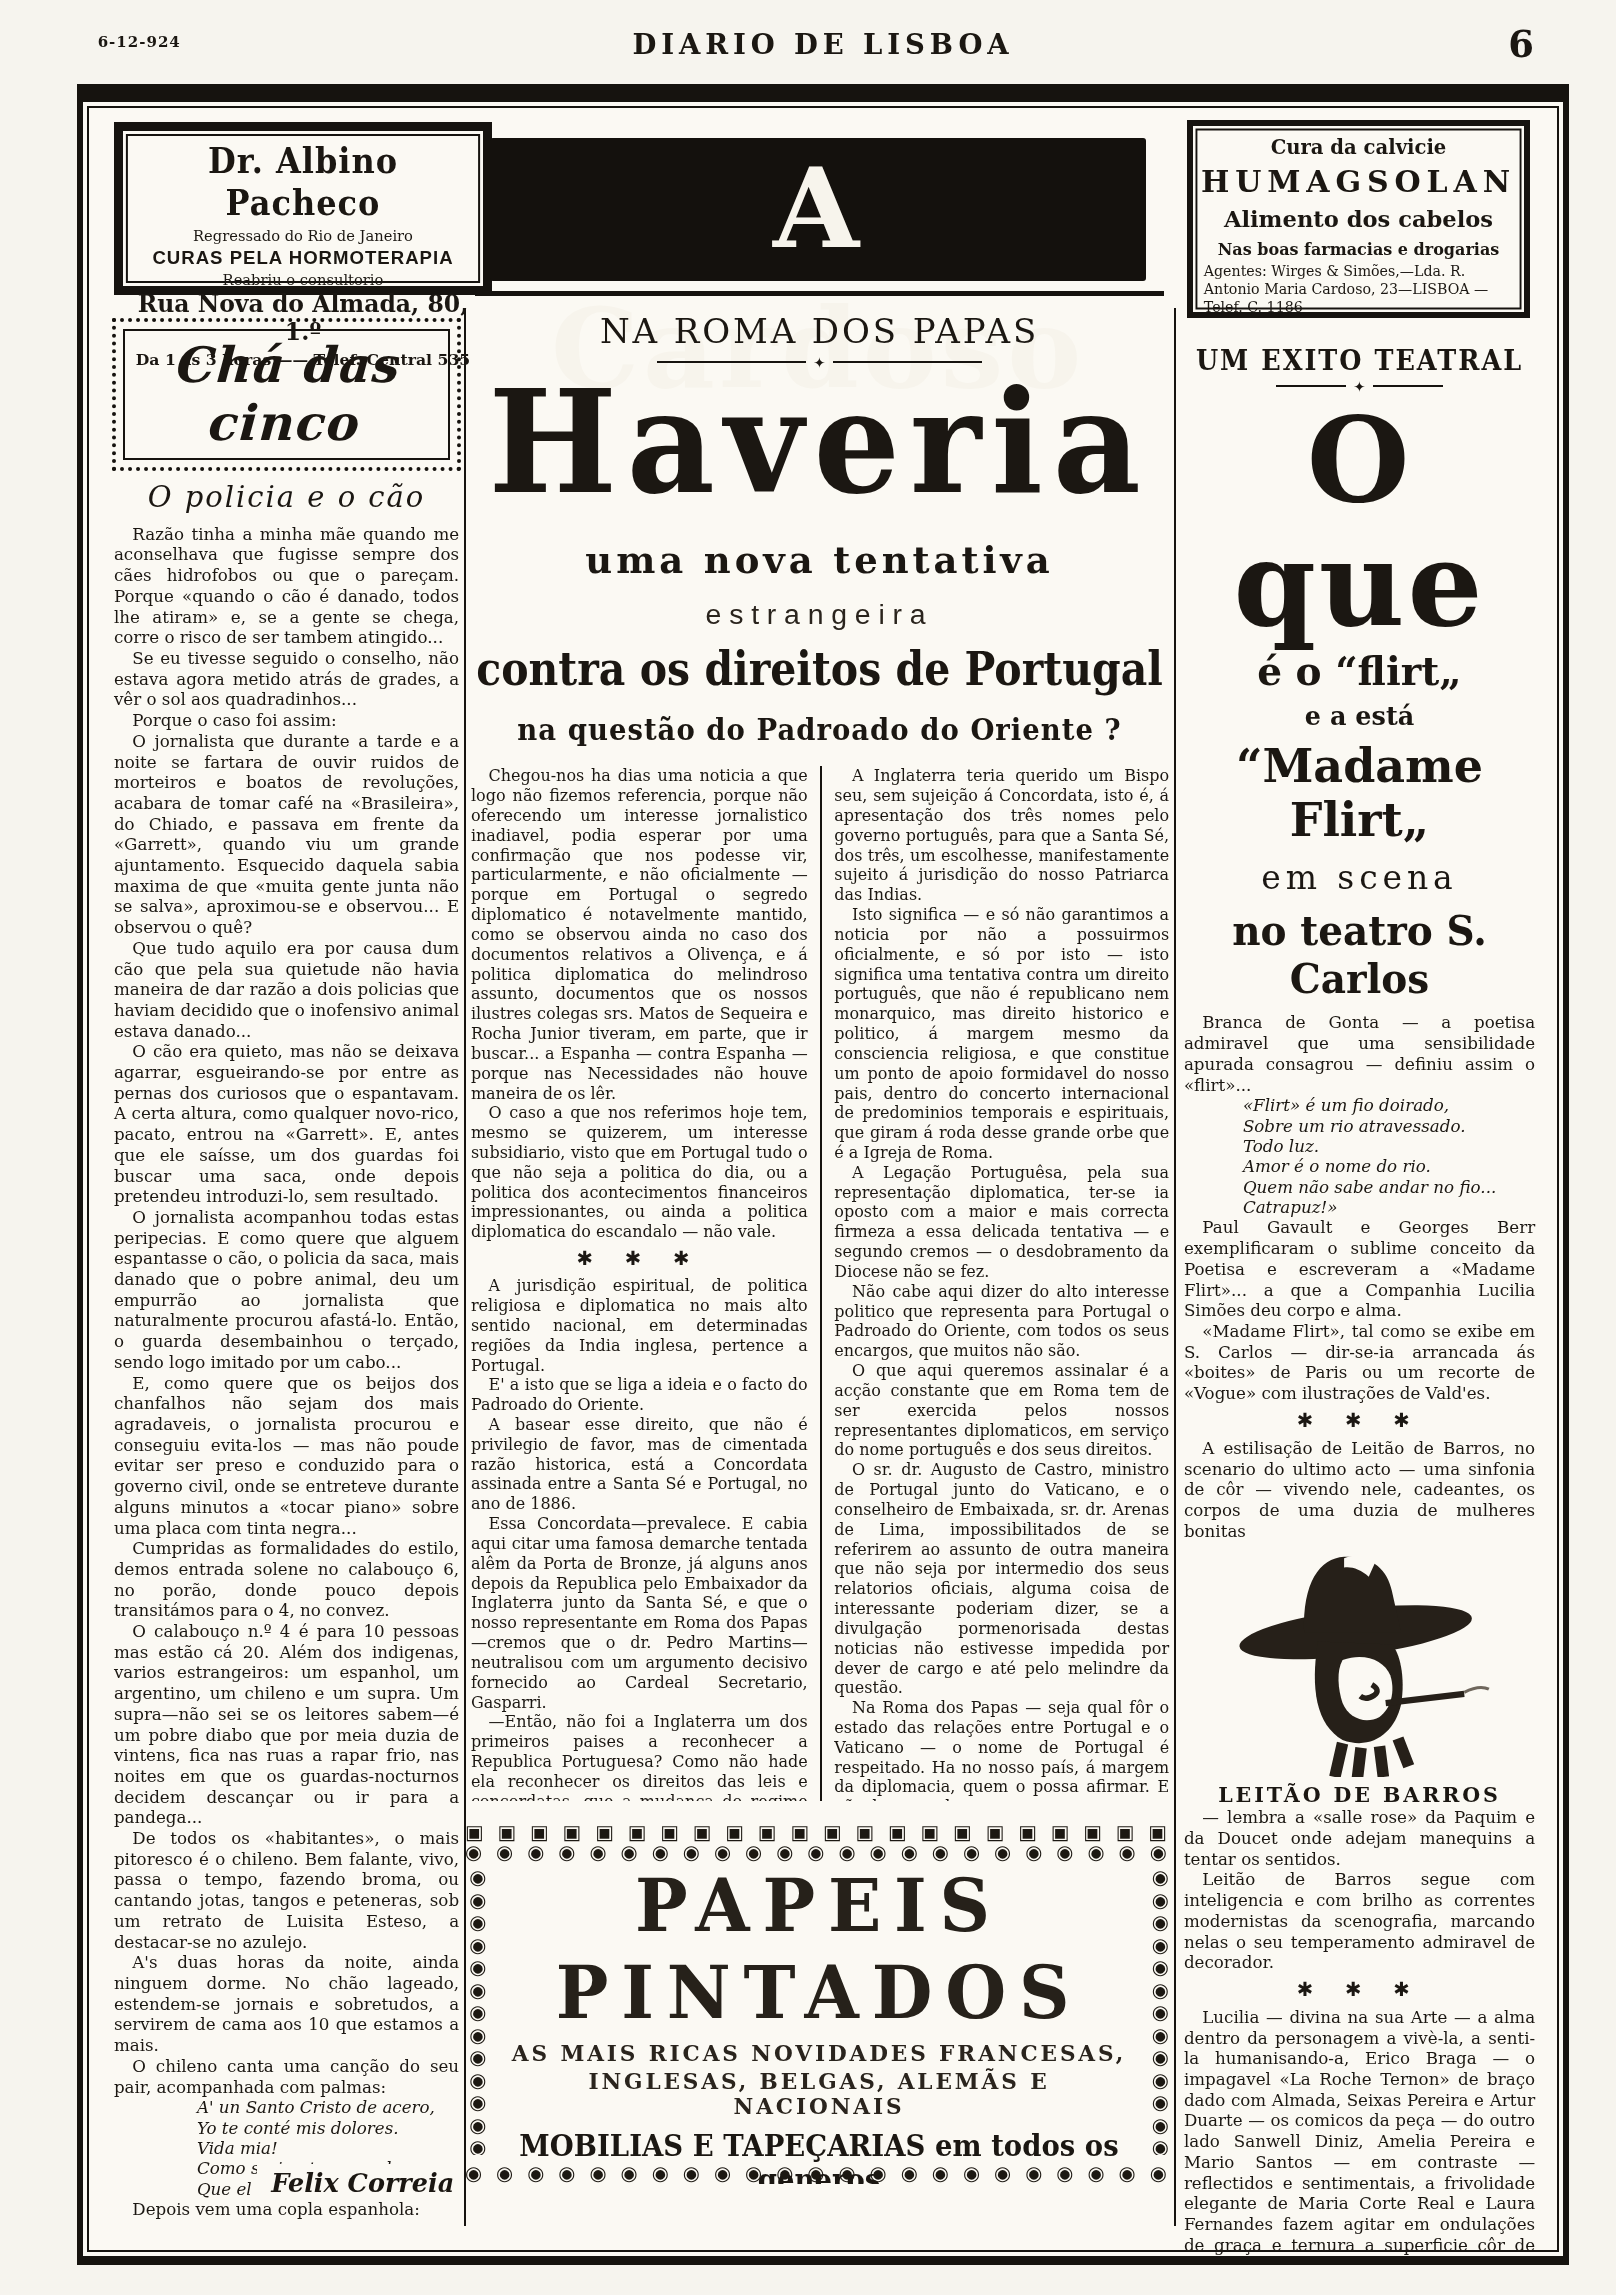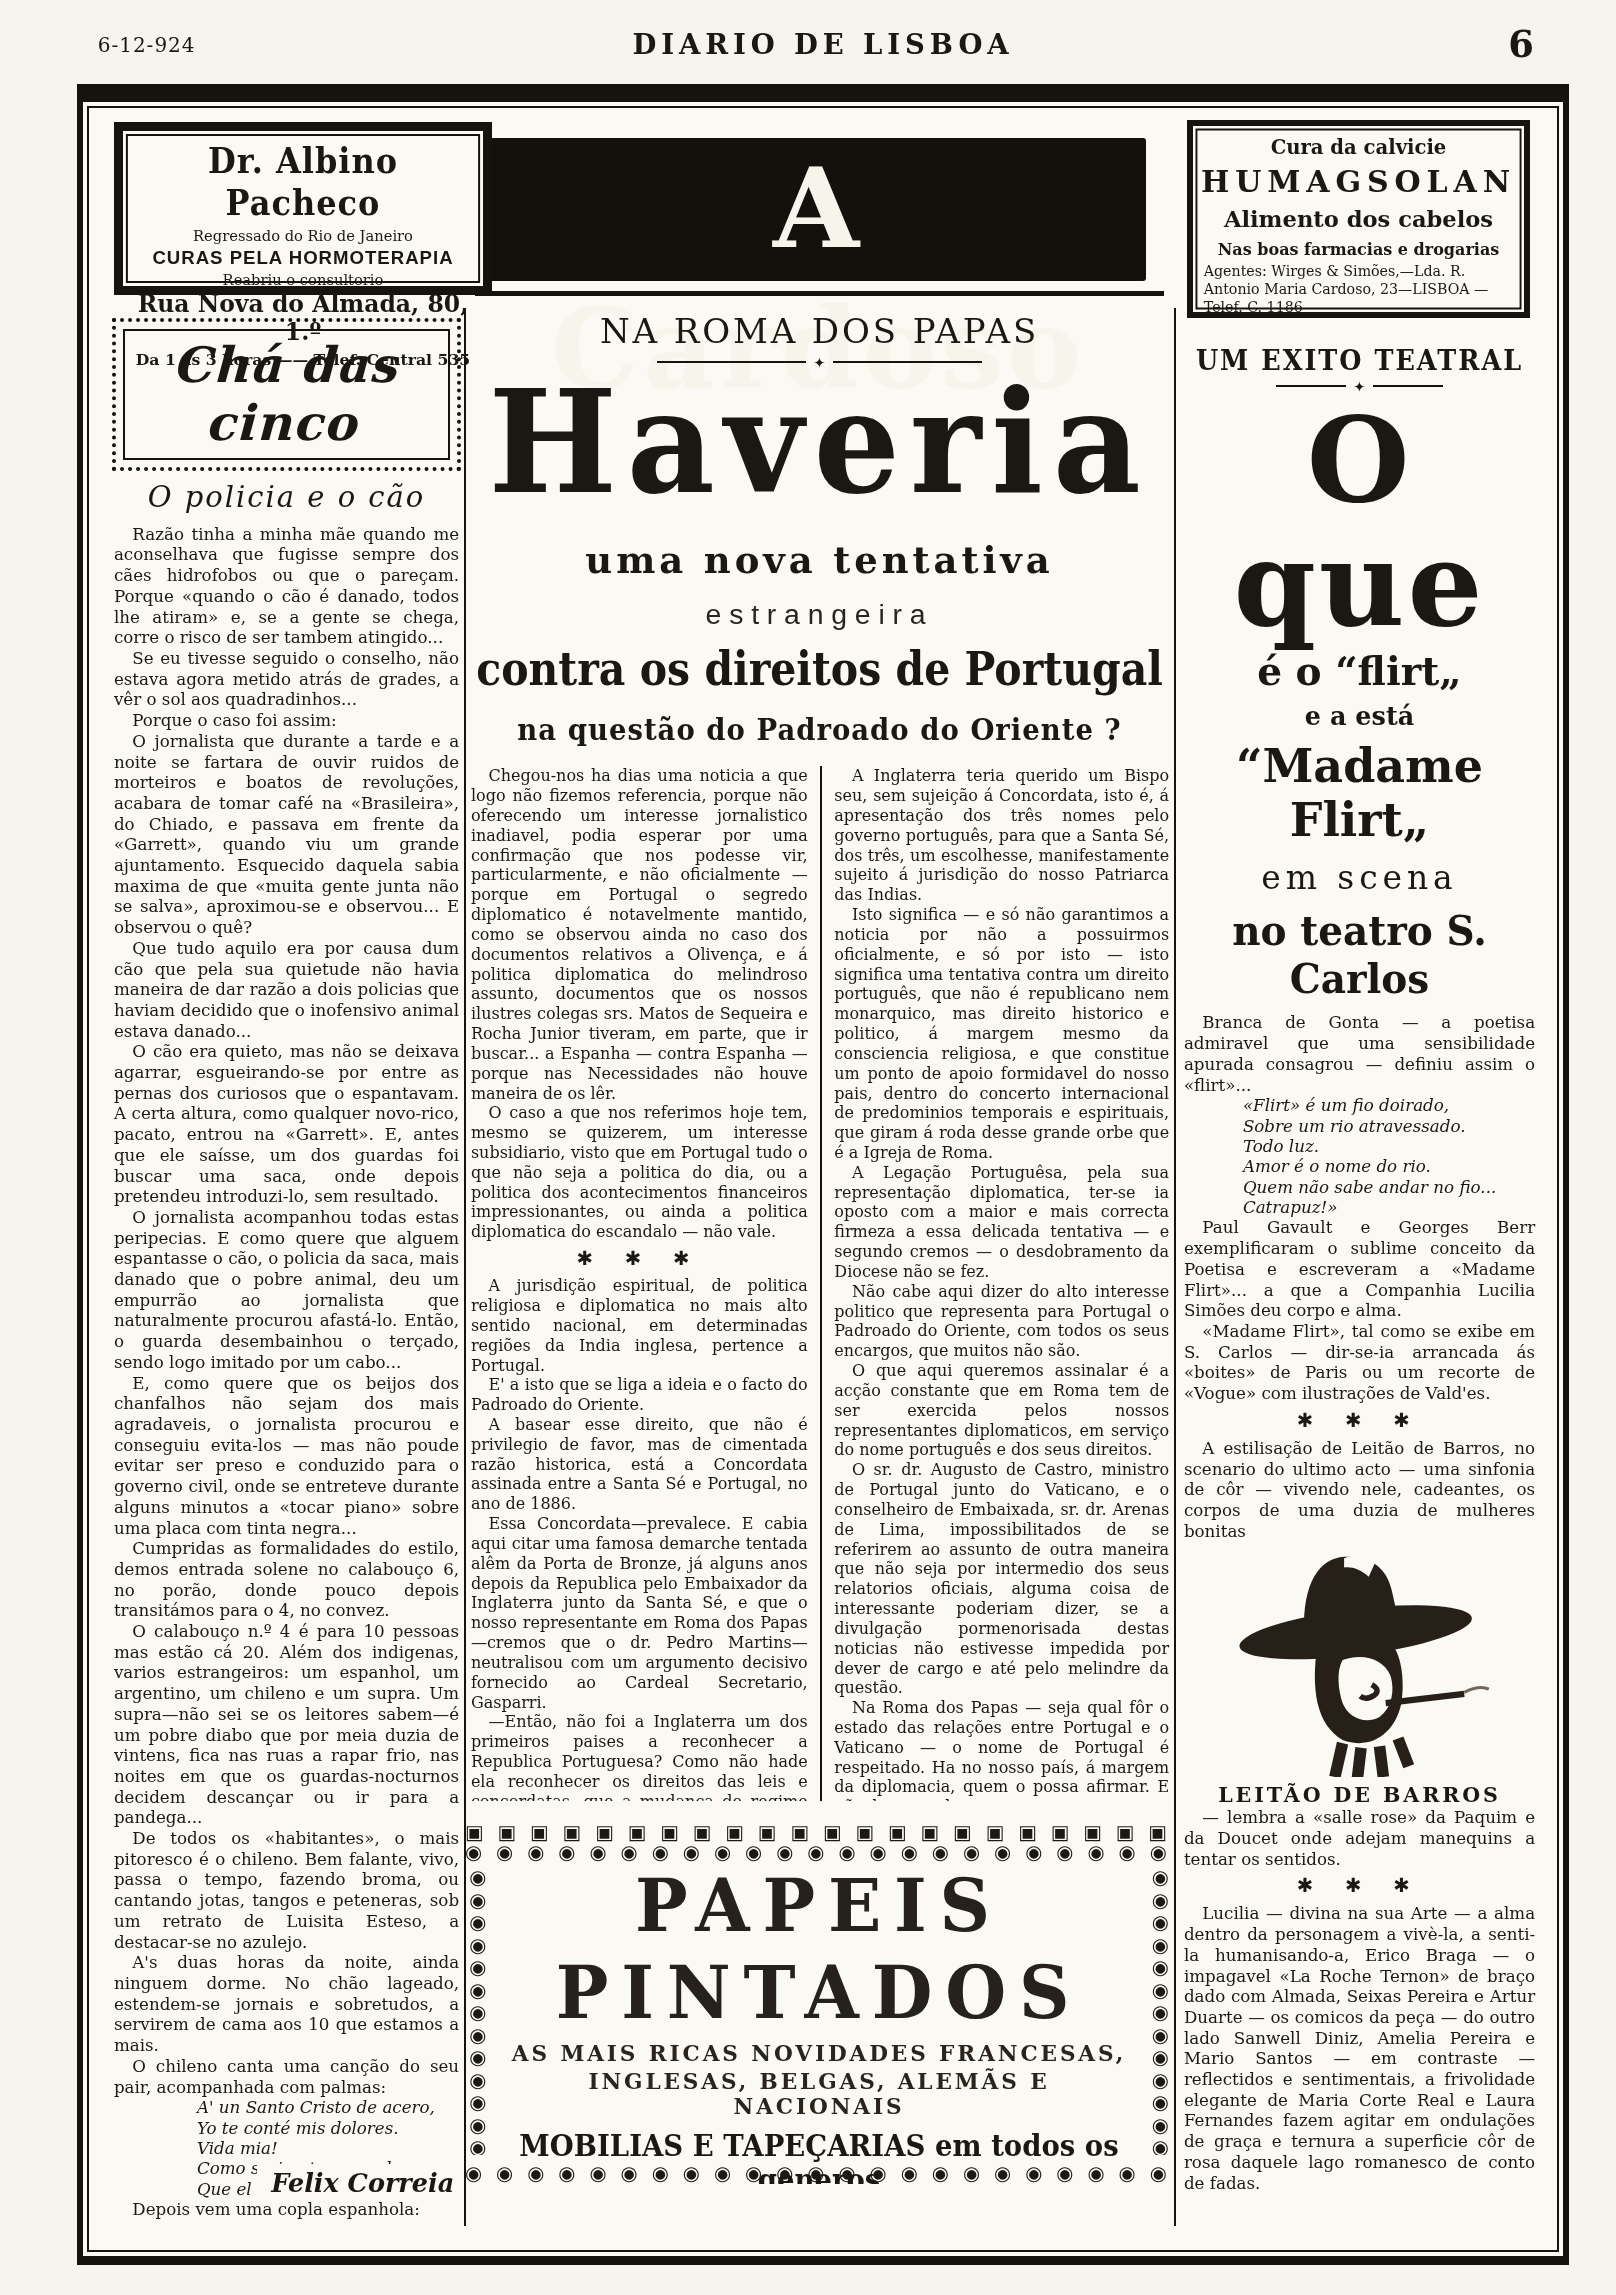--- a/index.html
+++ b/index.html
@@ -4,21 +4,21 @@
 <style>
   html,body{margin:0;padding:0;}
   body{
     width:1617px;height:2295px;position:relative;
     background:#f6f4ee;color:#1b1712;
     font-family:"DejaVu Serif", serif;
     overflow:hidden;
   }
   
   .pg-header{position:absolute;left:83px;right:54px;top:21.6px;height:44px;}
-  .pg-date{position:absolute;left:14.7px;top:11.8px;font-size:20px;font-weight:normal;letter-spacing:1px;}
+  .pg-date{position:absolute;left:14.7px;top:11.8px;font-size:15px;font-weight:bold;letter-spacing:1px;}
   .pg-title{position:absolute;left:0;right:0;top:6.9px;text-align:center;font-size:27.5px;font-weight:bold;letter-spacing:4.9px;}
   .pg-num{position:absolute;right:29px;top:0;font-size:37px;font-weight:bold;}
   
   .frame{
     position:absolute;left:77px;top:84px;width:1492px;height:2181px;
     border-top:18.6px solid #16130f;border-left:6.9px solid #16130f;
     border-right:6.9px solid #16130f;border-bottom:9.8px solid #16130f;
     box-sizing:border-box;background:#fbf9f3;
   }
   .frame::after{content:"";position:absolute;inset:3.9px;border:2px solid #16130f;pointer-events:none;}
@@ -274,19 +274,20 @@
         <path d="M148 148 C176 138 202 148 210 168 C217 190 210 212 196 222 C178 232 156 224 148 204 C142 186 140 162 148 148 Z" fill="#fbf9f3"></path>
         <path d="M186 180 q12 7 3 14 q-11 7 -18 1" stroke="#262019" stroke-width="7" fill="none"></path>
         <line x1="204" y1="204" x2="306" y2="192" stroke="#262019" stroke-width="8"></line>
         <path d="M306 190 q20 -10 32 -4" stroke="#6f675c" stroke-width="4" fill="none"></path>
         <path d="M148 256 l-10 44 M172 262 l-5 42 M196 260 l5 40 M220 250 l14 36" stroke="#262019" stroke-width="15"></path>
       </svg>
       <figcaption>LEITÃO DE BARROS</figcaption>
     </figure>
     <div>
         <p>— lembra a «salle rose» da Paquim e da Doucet onde adejam manequins a tentar os sentidos.</p>
+        <p>Leitão de Barros segue com inteligencia e com brilho as correntes modernistas da scenografia, marcando nelas o seu temperamento admiravel de decorador.</p>
         <p class="star-div">✱ ✱ ✱</p>
         <p>Lucilia — divina na sua Arte — a alma dentro da personagem a vivè-la, a senti-la humanisando-a, Erico Braga — o impagavel «La Roche Ternon» de braço dado com Almada, Seixas Pereira e Artur Duarte — os comicos da peça — do outro lado Sanwell Diniz, Amelia Pereira e Mario Santos — em contraste — reflectidos e sentimentais, a frivolidade elegante de Maria Corte Real e Laura Fernandes fazem agitar em ondulações de graça e ternura a superficie côr de rosa daquele lago romanesco de conto de fadas.</p>
       </div>
   </div>
 
 </div>
 
 
 </body></html>

